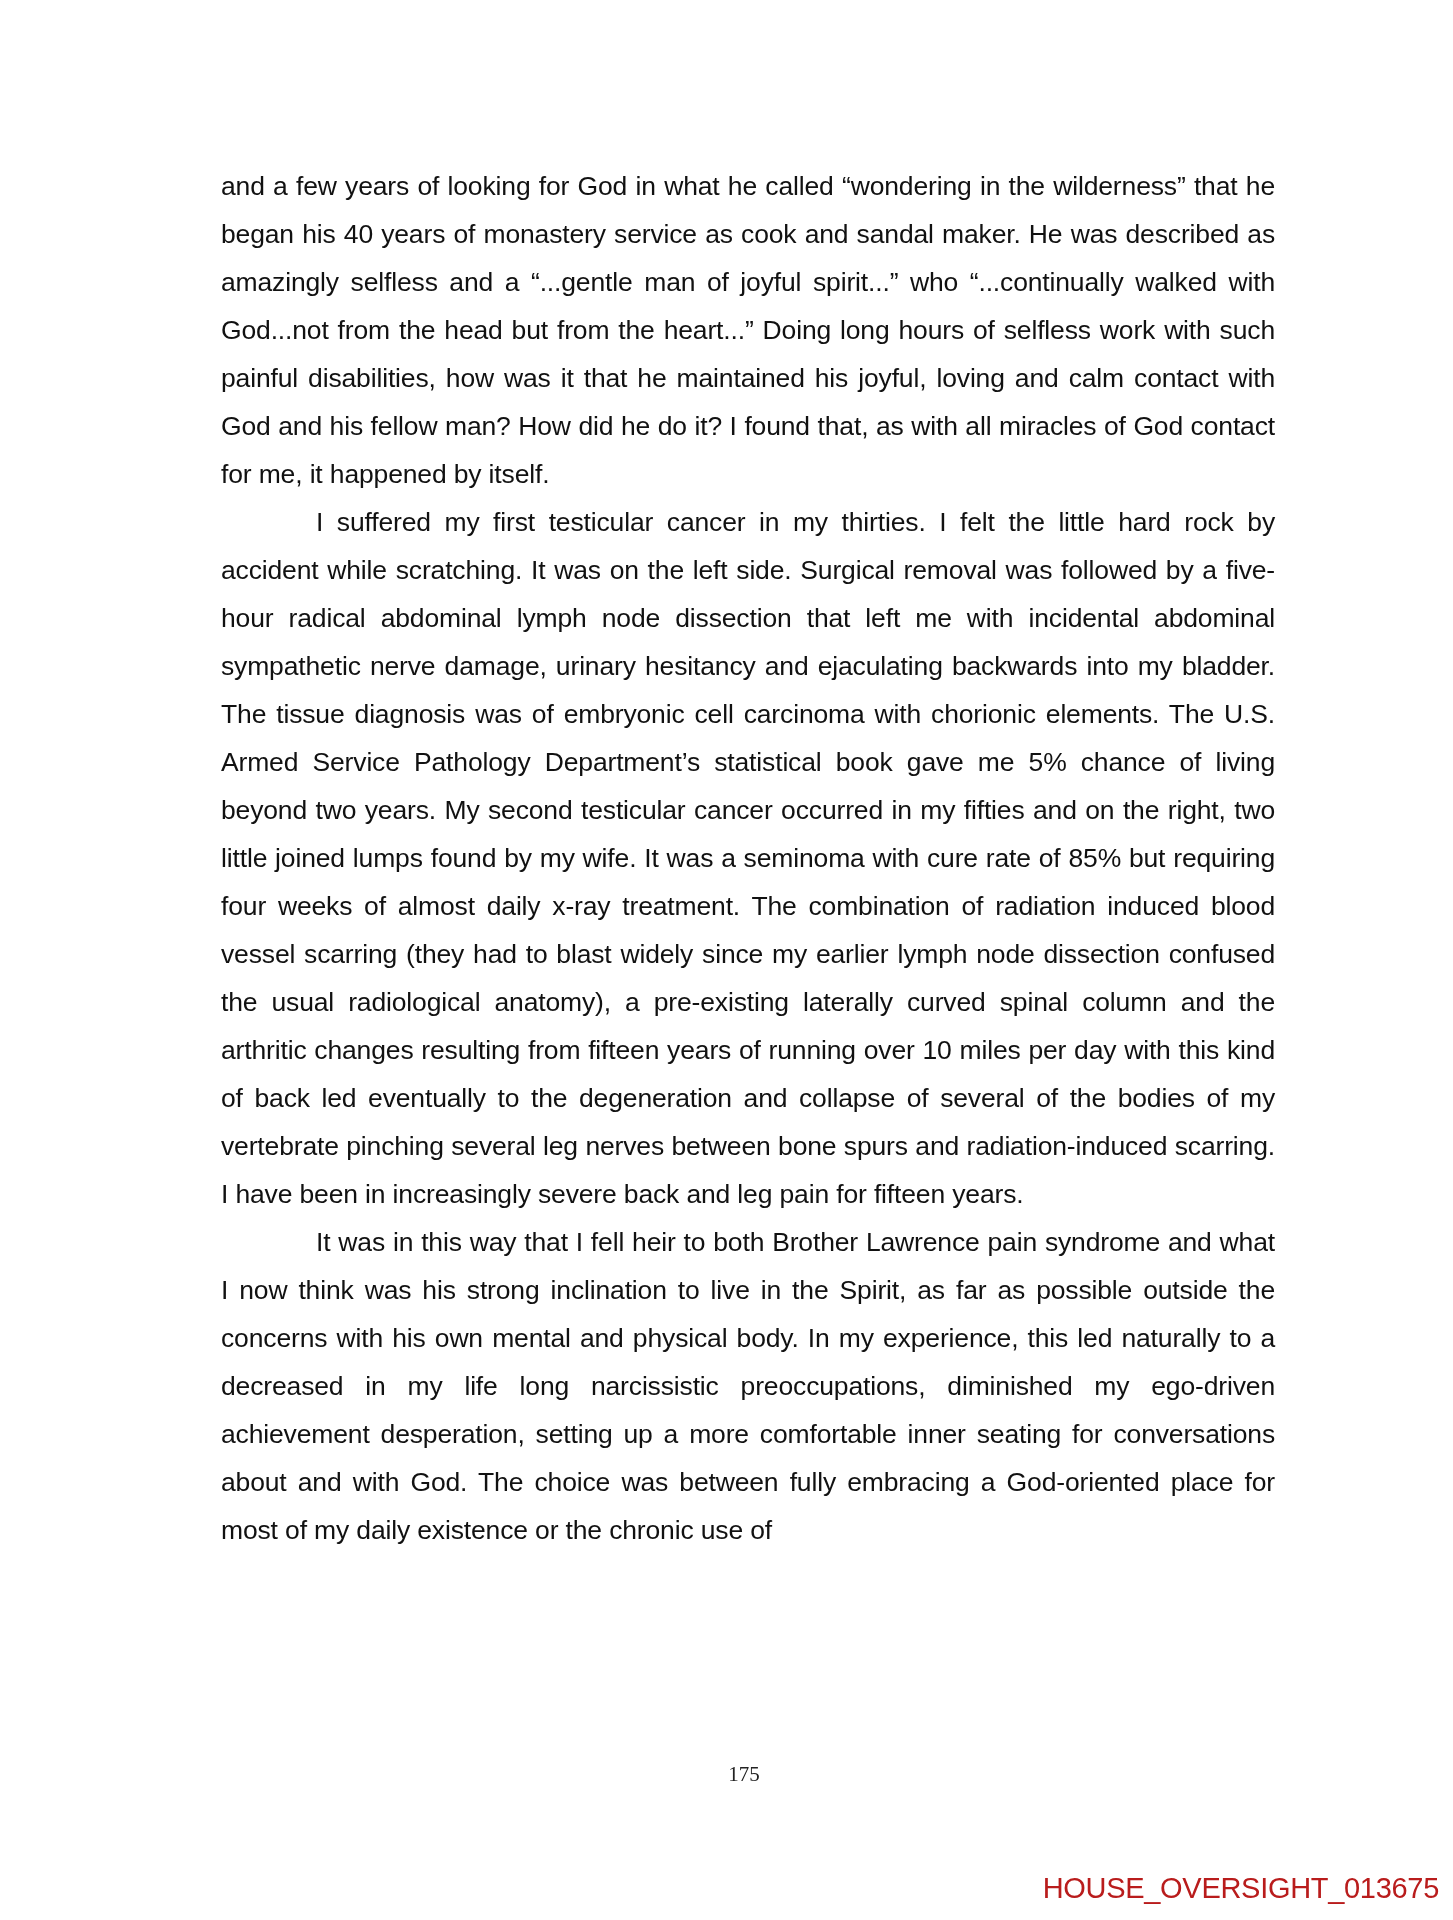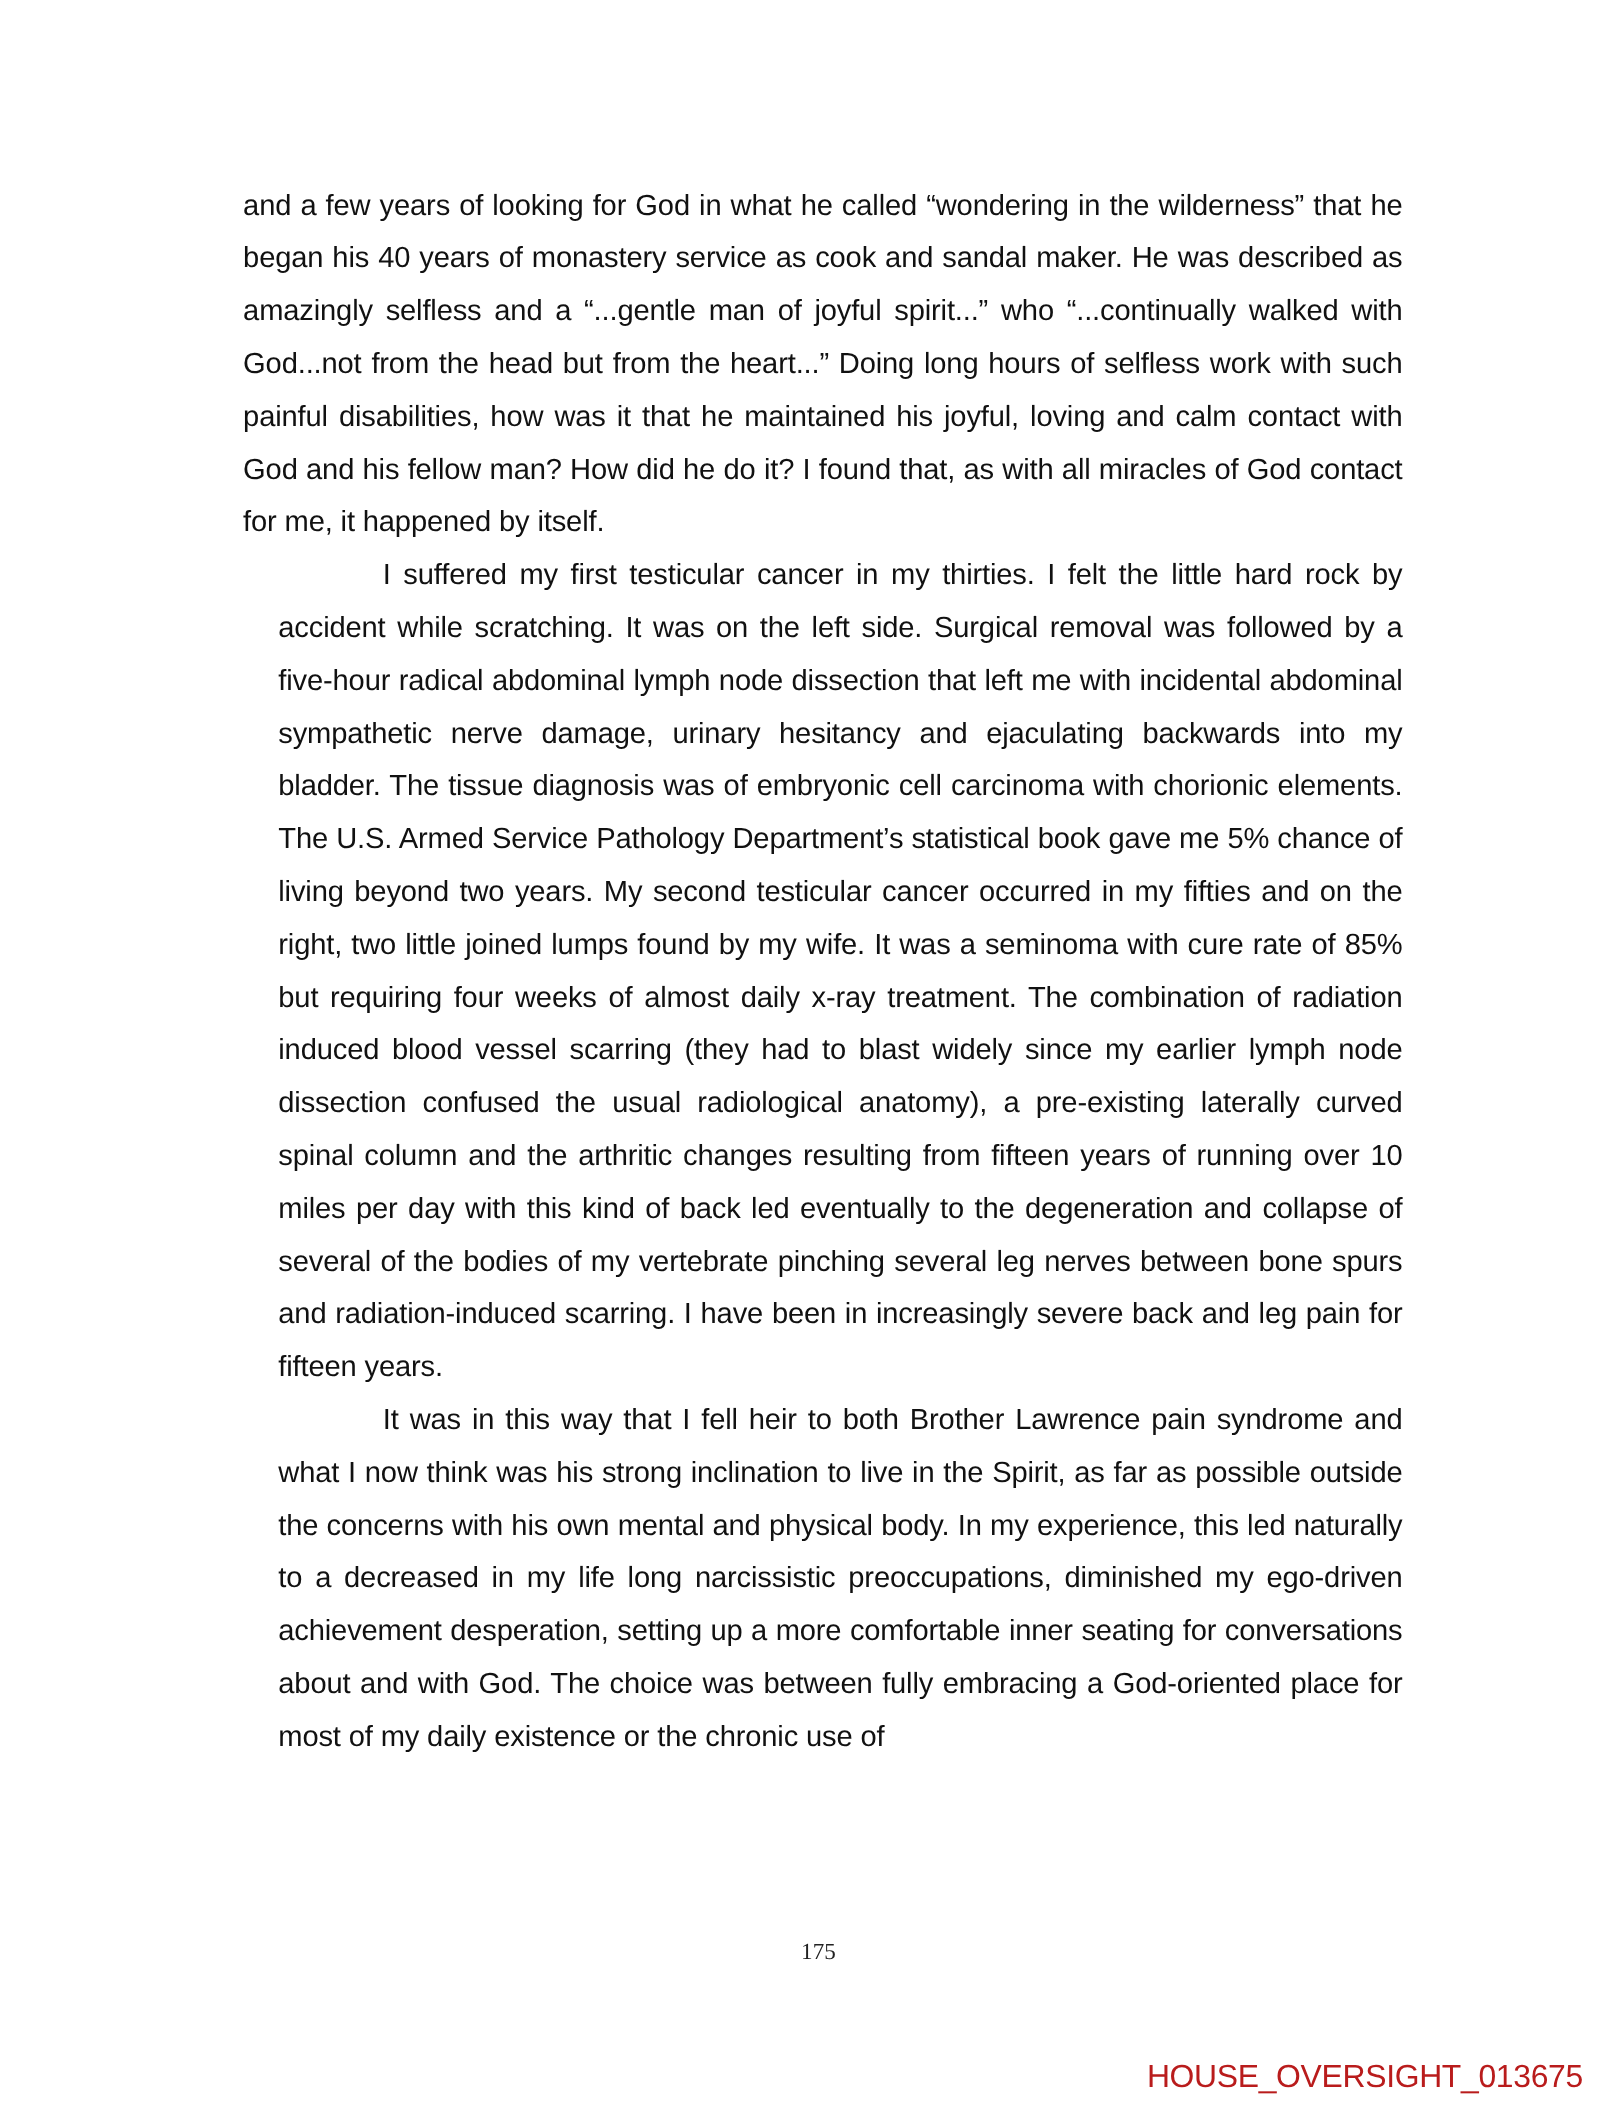--- a/index.html
+++ b/index.html
@@ -24,21 +24,20 @@
       line-height: 48px;
       text-align: justify;
       letter-spacing: -0.15px;
     }
     .para {
       margin: 0;
       padding: 0;
     }
     .para.indent {
       text-indent: 95px;
-      margin-left: 32px;
     }
     .page-number {
       position: absolute;
       left: 0;
       width: 1453px;
       top: 1762px;
       text-align: center;
       font-family: "Liberation Serif", serif;
       font-size: 21px;
       color: #222222;

